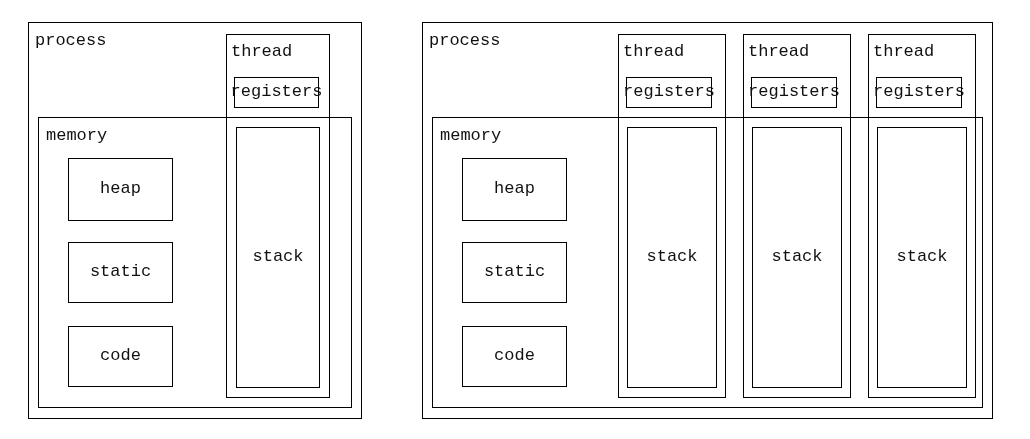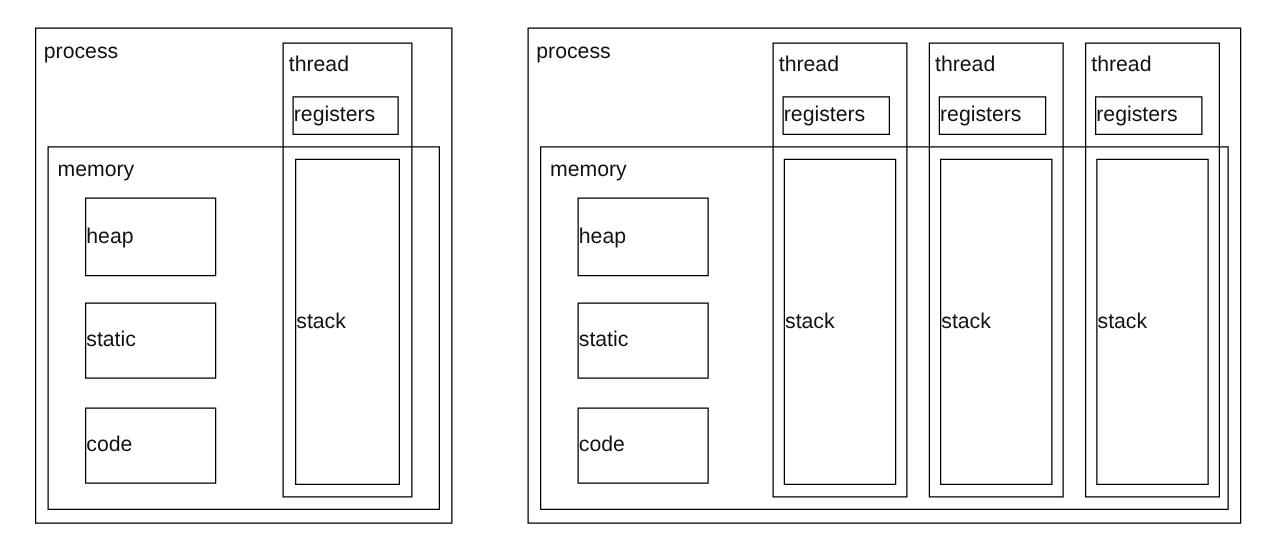--- a/index.html
+++ b/index.html
@@ -5,34 +5,34 @@
   :root{
     --line:#000000;
     --background:#ffffff;
     --text:#111111;
   }
   html,body{margin:0;padding:0;background:var(--background);}
   .canvas{
     position:relative;
     width:1030px;height:439px;
     background:var(--background);
-    font-family:Liberation Sans, sans-serif;
+    font-family:Liberation Mono, monospace;
     color:var(--text);
     overflow:hidden;
   }
   .box{
     position:absolute;
     border:1.5px solid var(--line);
     background:transparent;
     box-sizing:border-box;
   }
   .center{
     display:flex;
     align-items:center;
-    justify-content:flex-start;
+    justify-content:center;
   }
   .lbl{
     font-size:17px;
     line-height:1.1;
     white-space:nowrap;
     color:var(--text);
   }
   .corner{position:absolute;}
 </style>
 </head>

